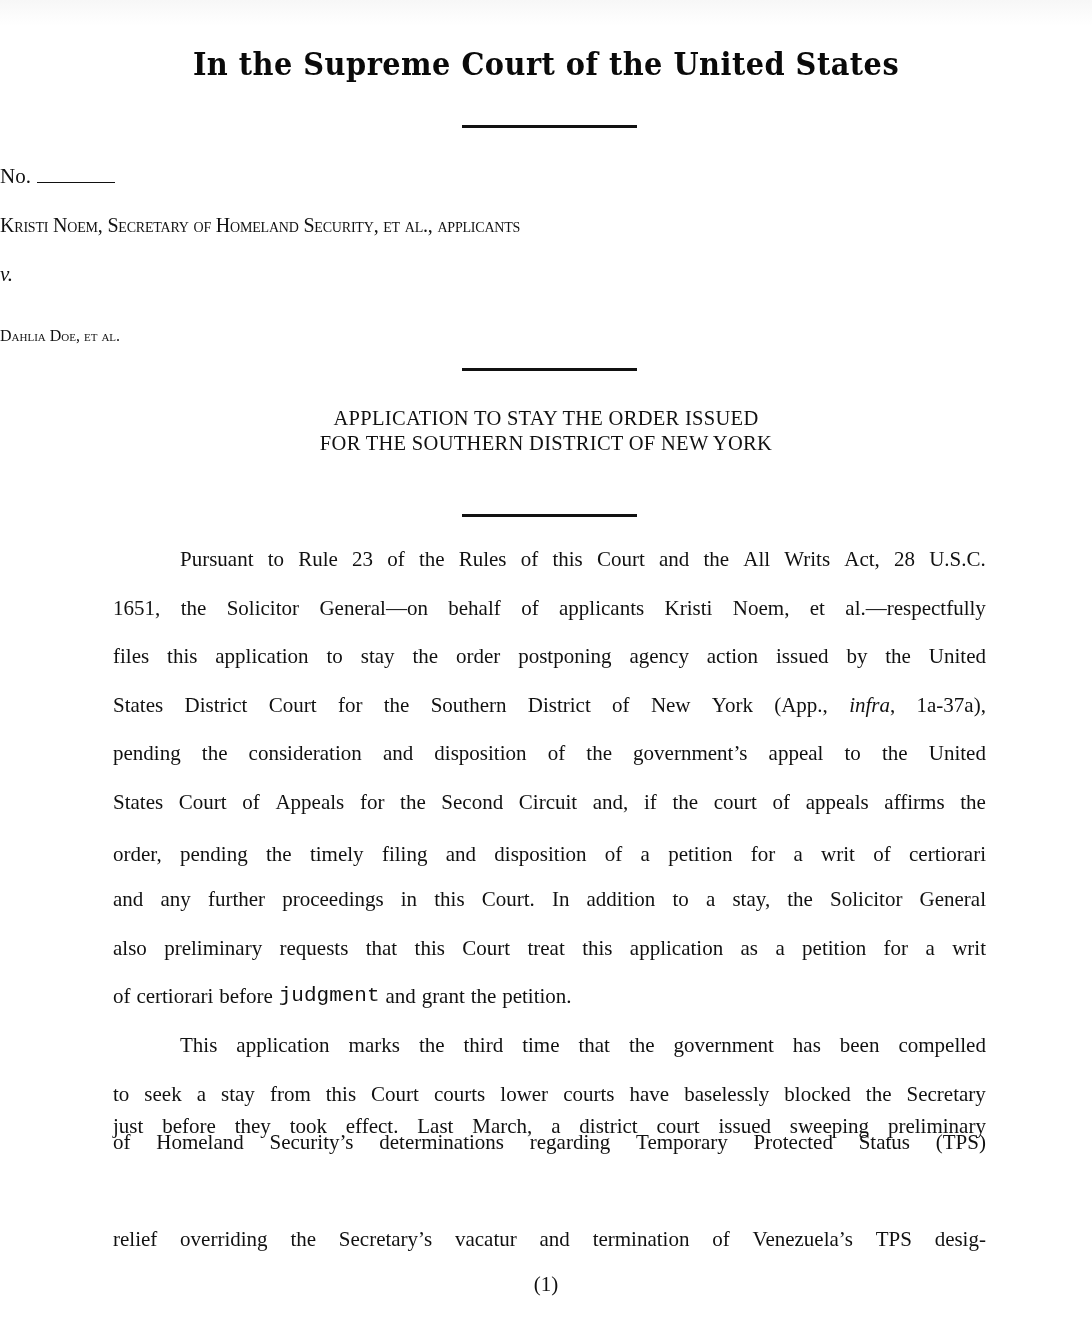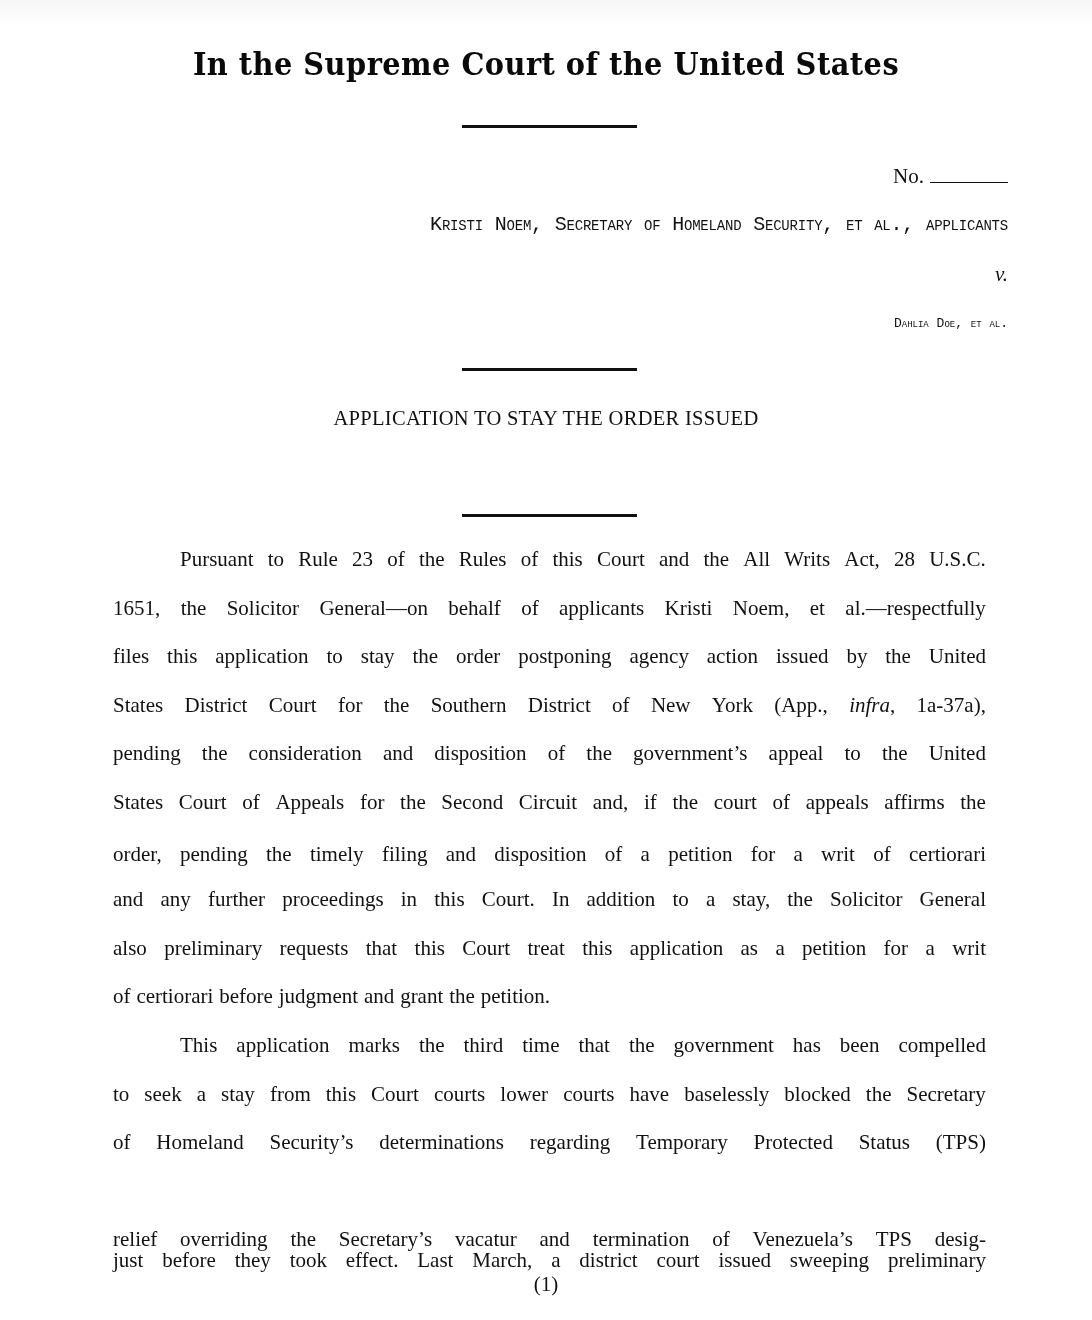--- a/index.html
+++ b/index.html
@@ -14,24 +14,24 @@
   .court-title {
     position: absolute; left: 0; width: 1092px; top: 46px; text-align: center;
     font-family: "DejaVu Serif", "Liberation Serif", serif;
     font-weight: bold; font-size: 31px; letter-spacing: 0.5px; color: #0a0a0a;
     transform: scaleX(0.93);
   }
   .rule {
     position: absolute; left: 462px; width: 175px; height: 3px; background: #111;
   }
   .center-line {
-    position: absolute; left: 0; width: 1008px; text-align: right;
+    position: absolute; left: 0; width: 1008px; text-align: left;
     font-size: 21px; line-height: 24px;
   }
-  .sc { font-variant: small-caps; font-family: Liberation Mono, monospace; }
+  .sc { font-variant: small-caps; }
   .caption-block {
     position: absolute; left: 0; width: 1092px; top: 406px; text-align: center;
     font-size: 20.5px; line-height: 25px; letter-spacing: 0.3px;
   }
   .body-line {
     position: absolute; left: 113px; width: 873px; font-size: 21px; line-height: 26px;
     text-align: justify; text-align-last: justify; white-space: nowrap;
     display: flex; justify-content: space-between;
   }
   .body-line.indent { left: 180px; width: 806px; align-items: flex-end; }
@@ -52,26 +52,27 @@
 <div class="rule" style="top:125px"></div>
 
 <div class="center-line" style="top:164px">
   <span>No.</span><span class="no-blank"></span>
 </div>
 
 <div class="center-line sc" style="top:213px; font-size:20px; letter-spacing:-0.2px">Kristi Noem, Secretary of Homeland Security, et al., applicants</div>
 
 <div class="center-line" style="top:262px; font-style:italic">v.</div>
 
-<div class="center-line sc" style="top:312px; font-size:13px">Dahlia Doe, et al.</div>
+<div class="center-line sc" style="top:324px; font-size:16px">Dahlia Doe, et al.</div>
 
 <div class="rule" style="top:368px"></div>
 
 <div class="caption-block">
   <div>APPLICATION TO STAY THE ORDER ISSUED</div>
+  <div>FOR THE SOUTHERN DISTRICT OF NEW YORK</div>
 </div>
 
 <div class="rule" style="top:514px"></div>
 
 <div id="body-lines">
     <div class="body-line indent" style="top: 546px;">
       <span class="w">Pursuant</span>
       <span class="w">to</span>
       <span class="w">Rule</span>
       <span class="w">23</span>
@@ -213,21 +214,21 @@
       <span class="w">a</span>
       <span class="w">petition</span>
       <span class="w">for</span>
       <span class="w">a</span>
       <span class="w">writ</span>
     </div>
     <div class="body-line last" style="top: 983.4px;">
       <span class="w" style="margin-right: 0.28em;">of</span>
       <span class="w" style="margin-right: 0.28em;">certiorari</span>
       <span class="w" style="margin-right: 0.28em;">before</span>
-      <span class="w" style="margin-right: 0.28em;">judgment</span>
+      <span class="w" style="margin-right: 0.28em; font-family: Liberation Mono, monospace;">judgment</span>
       <span class="w" style="margin-right: 0.28em;">and</span>
       <span class="w" style="margin-right: 0.28em;">grant</span>
       <span class="w" style="margin-right: 0.28em;">the</span>
       <span class="w">petition.</span>
     </div>
     <div class="body-line indent" style="top: 1032px;">
       <span class="w">This</span>
       <span class="w">application</span>
       <span class="w">marks</span>
       <span class="w">the</span>
@@ -261,21 +262,21 @@
       <span class="w">of</span>
       <span class="w">Homeland</span>
       <span class="w">Security’s</span>
       <span class="w">determinations</span>
       <span class="w">regarding</span>
       <span class="w">Temporary</span>
       <span class="w">Protected</span>
       <span class="w">Status</span>
       <span class="w">(TPS)</span>
     </div>
-    <div class="body-line" style="top: 1247px;">
+    <div class="body-line" style="top: 1113px;">
       <span class="w">just</span>
       <span class="w">before</span>
       <span class="w">they</span>
       <span class="w">took</span>
       <span class="w">effect.</span>
       <span class="w">Last</span>
       <span class="w">March,</span>
       <span class="w">a</span>
       <span class="w">district</span>
       <span class="w">court</span>

